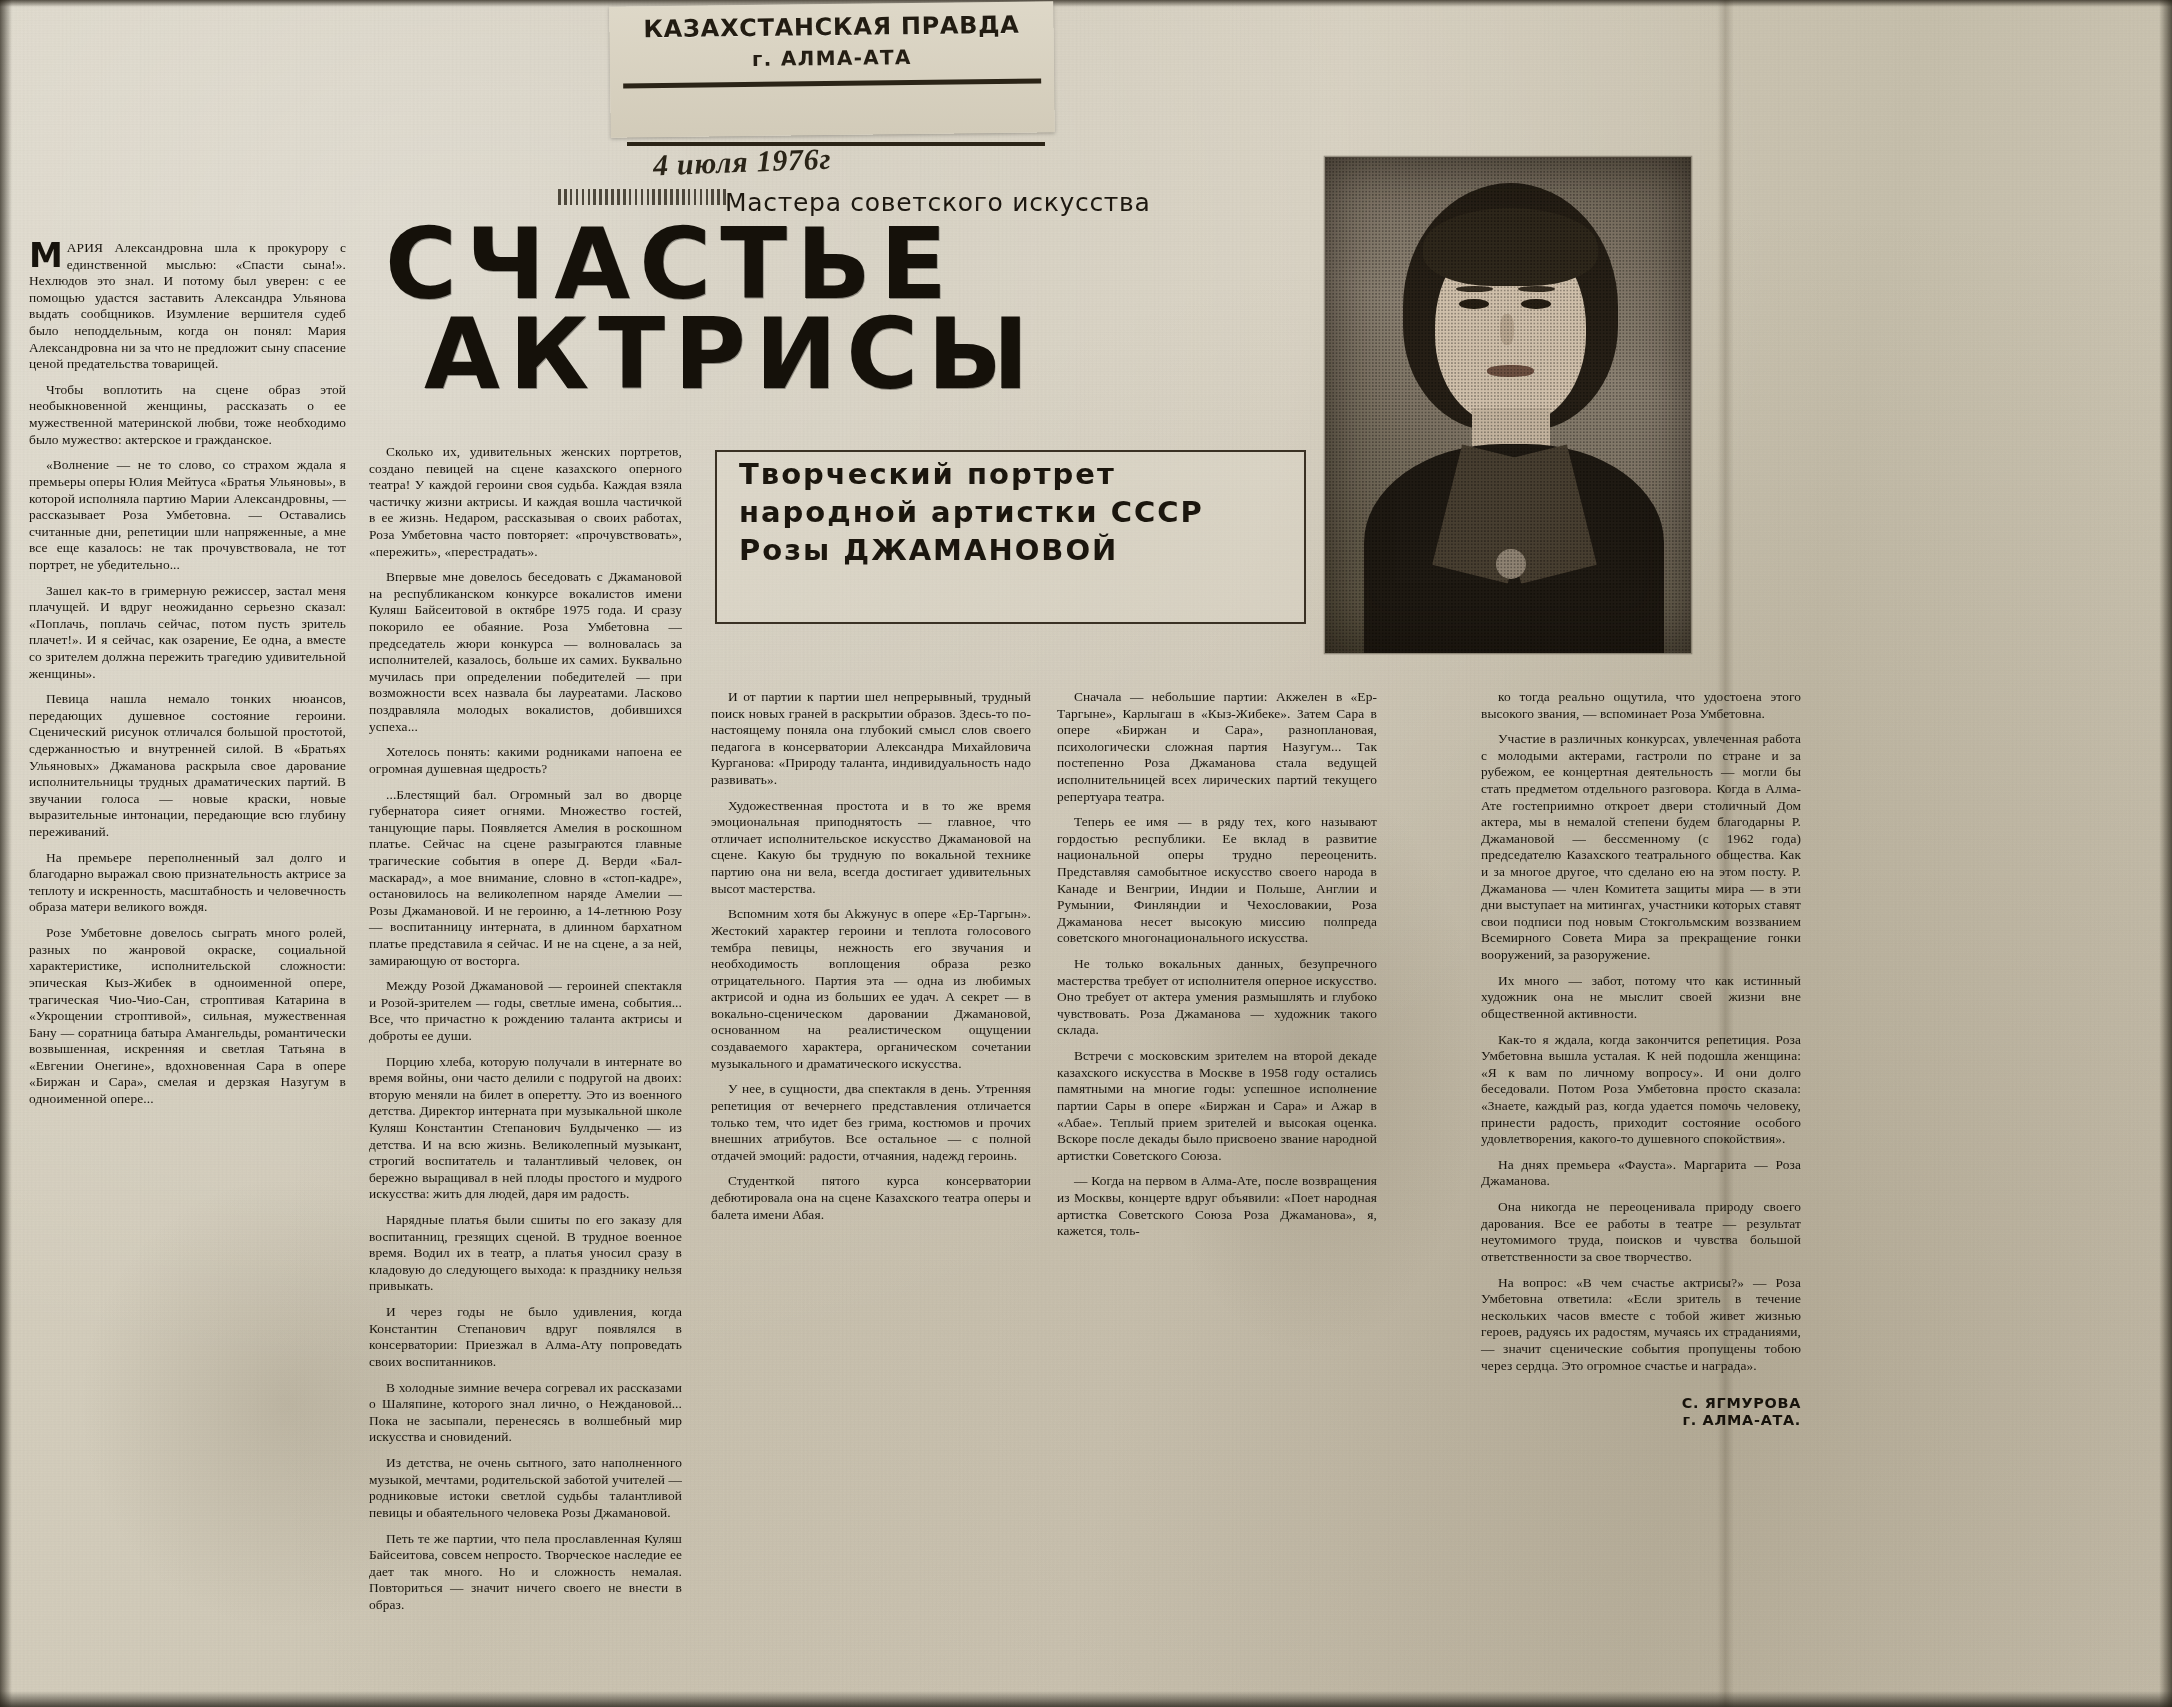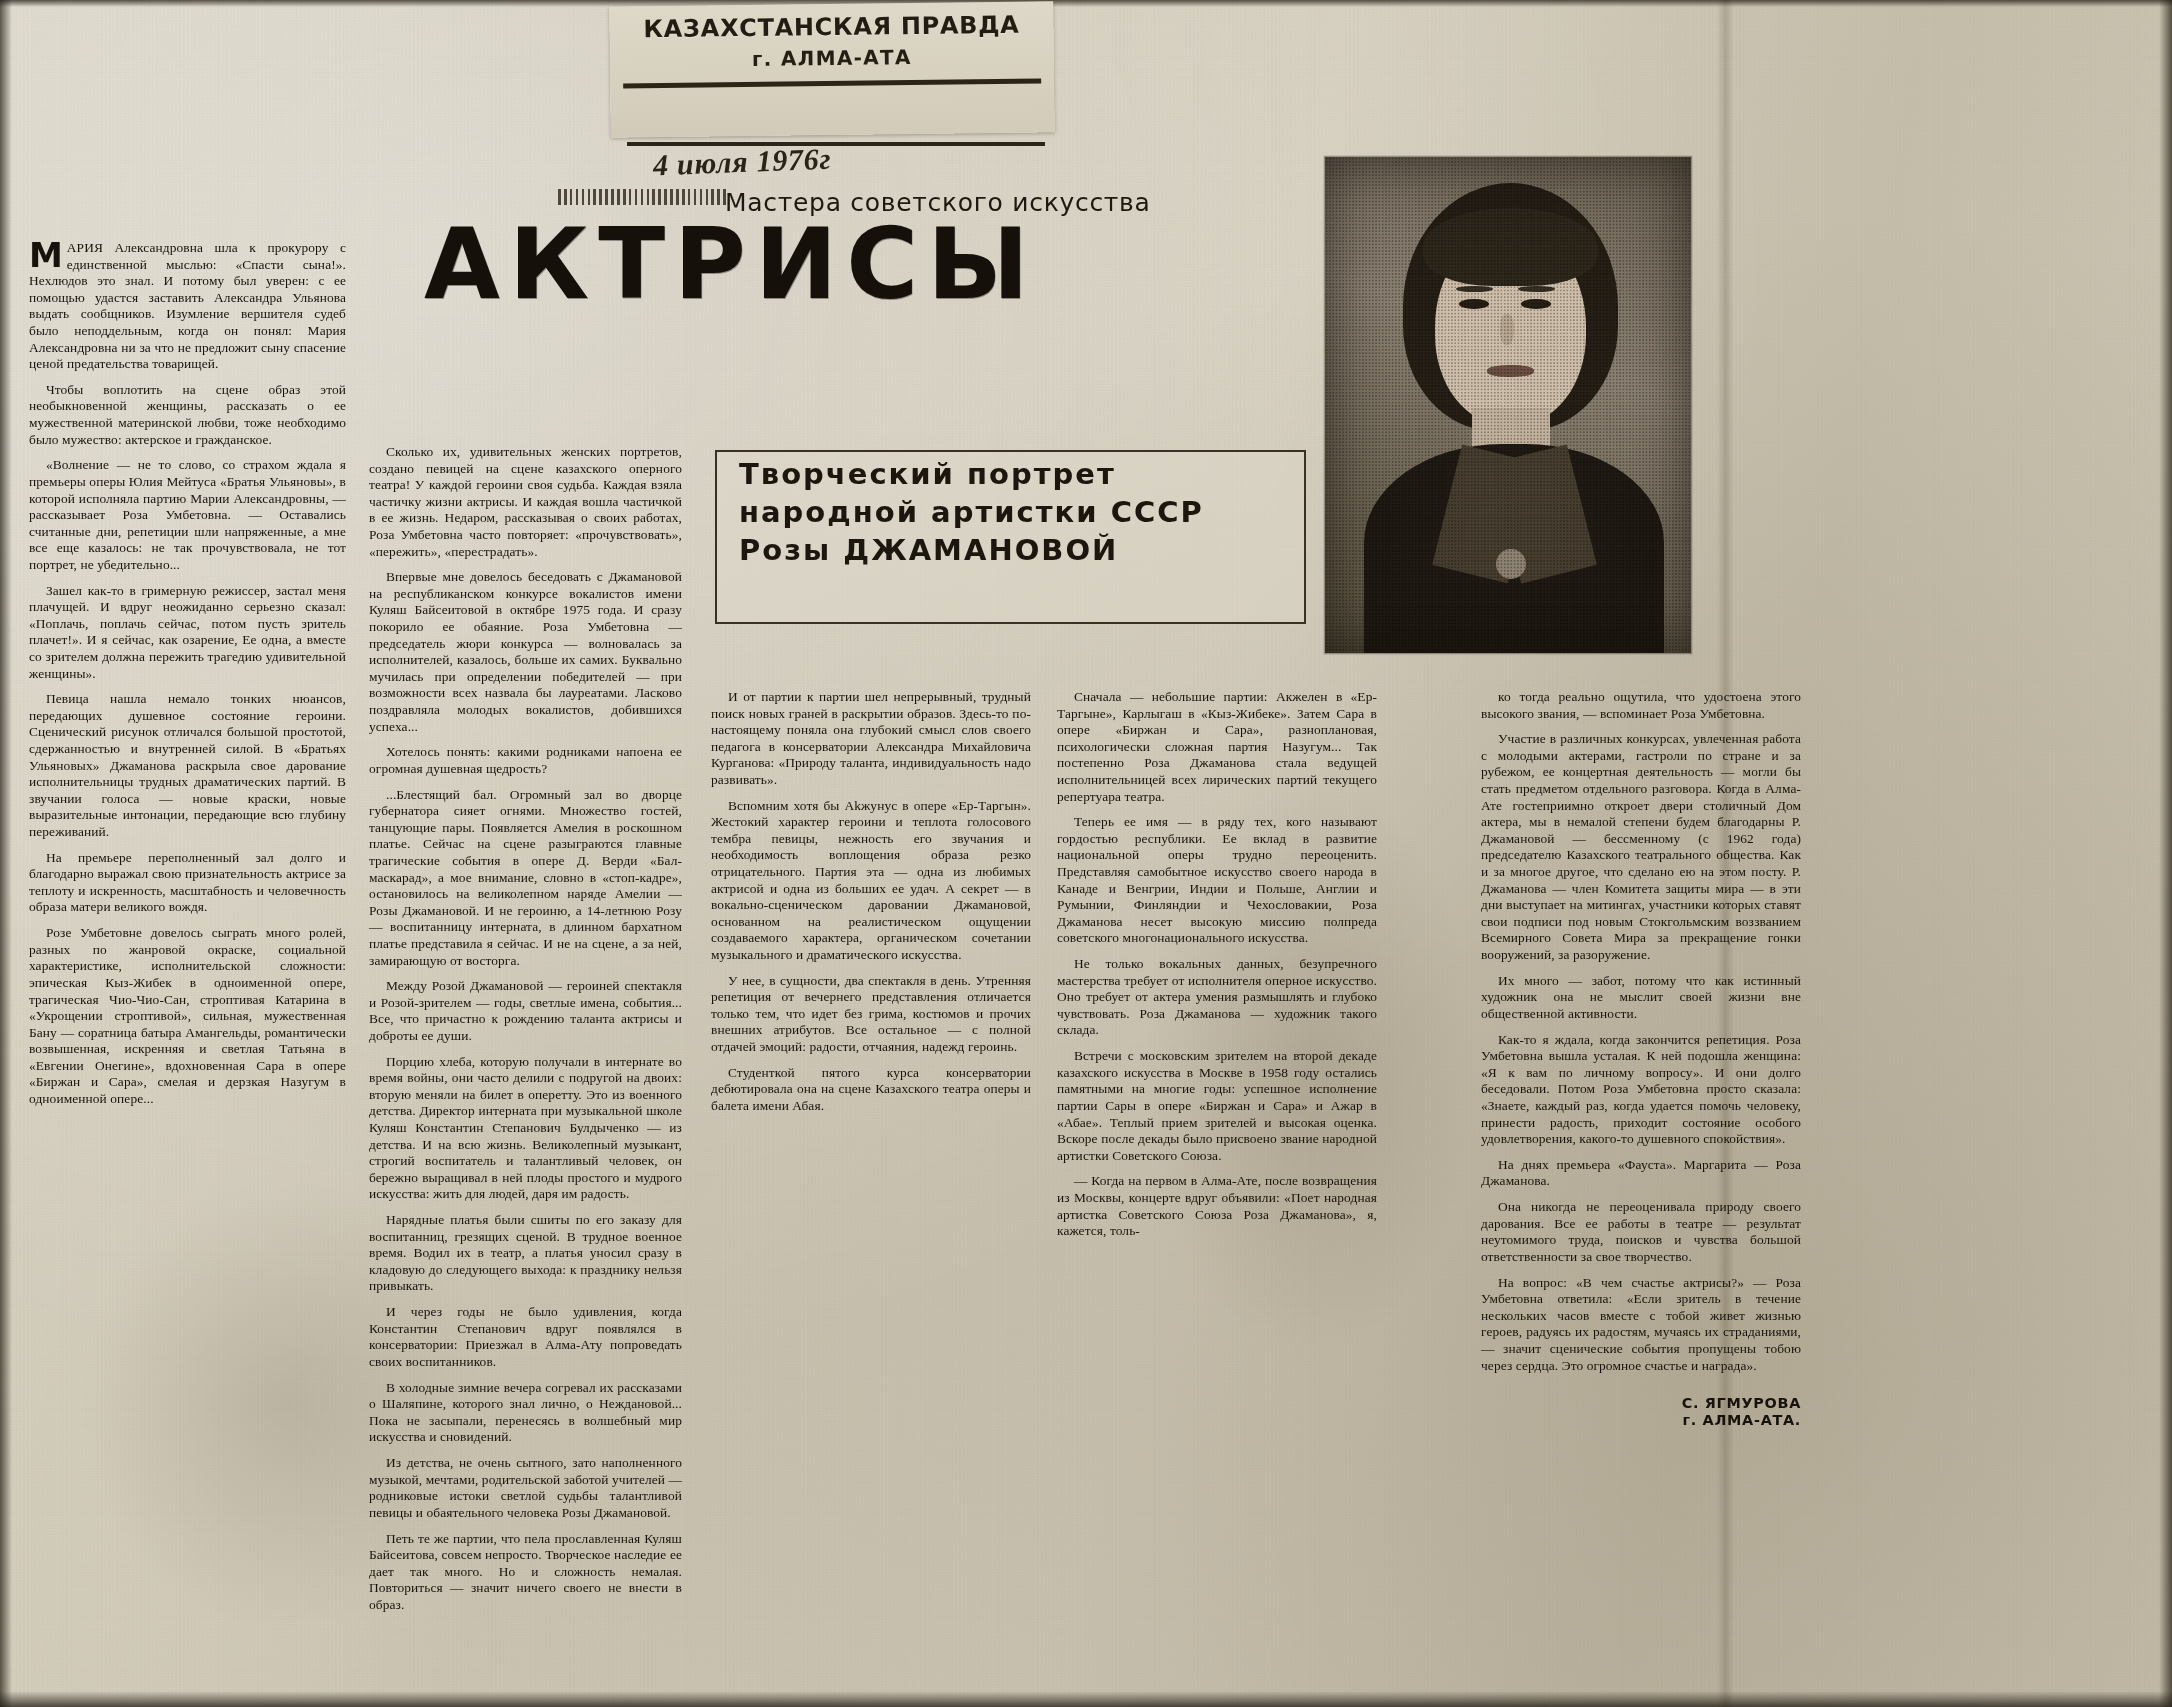--- a/index.html
+++ b/index.html
@@ -191,20 +191,21 @@
   <div id="masthead-city">г. АЛМА-АТА</div>
   <div id="masthead-rule"></div>
 </div>
 
 <div id="handdate">4 июля 1976г</div>
 <div id="barcode"></div>
 <div id="rubric-rule"></div>
 <div id="rubric">Мастера советского искусства</div>
 
 <div id="headline">
+  <span>СЧАСТЬЕ</span>
   <span class="l2">АКТРИСЫ</span>
 </div>
 
 <div id="subtitle-box">
   <div class="sline s1">Творческий портрет</div>
   <div class="sline">народной артистки СССР</div>
   <div class="sline">Розы ДЖАМАНОВОЙ</div>
 </div>
 
 <div id="photo">
@@ -244,20 +245,21 @@
     <p>Между Розой Джамановой — героиней спектакля и Розой-зрителем — годы, светлые имена, события... Все, что причастно к рождению таланта актрисы и доброты ее души.</p>
     <p>Порцию хлеба, которую получали в интернате во время войны, они часто делили с подругой на двоих: вторую меняли на билет в оперетту. Это из военного детства. Директор интерната при музыкальной школе Куляш Константин Степанович Булдыченко — из детства. И на всю жизнь. Великолепный музыкант, строгий воспитатель и талантливый человек, он бережно выращивал в ней плоды простого и мудрого искусства: жить для людей, даря им радость.</p>
     <p>Нарядные платья были сшиты по его заказу для воспитанниц, грезящих сценой. В трудное военное время. Водил их в театр, а платья уносил сразу в кладовую до следующего выхода: к празднику нельзя привыкать.</p>
     <p>И через годы не было удивления, когда Константин Степанович вдруг появлялся в консерватории: Приезжал в Алма-Ату попроведать своих воспитанников.</p>
     <p>В холодные зимние вечера согревал их рассказами о Шаляпине, которого знал лично, о Неждановой... Пока не засыпали, перенесясь в волшебный мир искусства и сновидений.</p>
     <p>Из детства, не очень сытного, зато наполненного музыкой, мечтами, родительской заботой учителей — родниковые истоки светлой судьбы талантливой певицы и обаятельного человека Розы Джамановой.</p>
     <p>Петь те же партии, что пела прославленная Куляш Байсеитова, совсем непросто. Творческое наследие ее дает так много. Но и сложность немалая. Повториться — значит ничего своего не внести в образ.</p>
   </div>
 <div class="col" id="col3">
     <p>И от партии к партии шел непрерывный, трудный поиск новых граней в раскрытии образов. Здесь-то по-настоящему поняла она глубокий смысл слов своего педагога в консерватории Александра Михайловича Курганова: «Природу таланта, индивидуальность надо развивать».</p>
+    <p>Художественная простота и в то же время эмоциональная приподнятость — главное, что отличает исполнительское искусство Джамановой на сцене. Какую бы трудную по вокальной технике партию она ни вела, всегда достигает удивительных высот мастерства.</p>
     <p>Вспомним хотя бы Akжунус в опере «Ер-Таргын». Жестокий характер героини и теплота голосового тембра певицы, нежность его звучания и необходимость воплощения образа резко отрицательного. Партия эта — одна из любимых актрисой и одна из больших ее удач. А секрет — в вокально-сценическом даровании Джамановой, основанном на реалистическом ощущении создаваемого характера, органическом сочетании музыкального и драматического искусства.</p>
     <p>У нее, в сущности, два спектакля в день. Утренняя репетиция от вечернего представления отличается только тем, что идет без грима, костюмов и прочих внешних атрибутов. Все остальное — с полной отдачей эмоций: радости, отчаяния, надежд героинь.</p>
     <p>Студенткой пятого курса консерватории дебютировала она на сцене Казахского театра оперы и балета имени Абая.</p>
   </div>
 <div class="col" id="col4">
     <p>Сначала — небольшие партии: Акжелен в «Ер-Таргыне», Карлыгаш в «Кыз-Жибеке». Затем Сара в опере «Биржан и Сара», разноплановая, психологически сложная партия Назугум... Так постепенно Роза Джаманова стала ведущей исполнительницей всех лирических партий текущего репертуара театра.</p>
     <p>Теперь ее имя — в ряду тех, кого называют гордостью республики. Ее вклад в развитие национальной оперы трудно переоценить. Представляя самобытное искусство своего народа в Канаде и Венгрии, Индии и Польше, Англии и Румынии, Финляндии и Чехословакии, Роза Джаманова несет высокую миссию полпреда советского многонационального искусства.</p>
     <p>Не только вокальных данных, безупречного мастерства требует от исполнителя оперное искусство. Оно требует от актера умения размышлять и глубоко чувствовать. Роза Джаманова — художник такого склада.</p>
     <p>Встречи с московским зрителем на второй декаде казахского искусства в Москве в 1958 году остались памятными на многие годы: успешное исполнение партии Сары в опере «Биржан и Сара» и Ажар в «Абае». Теплый прием зрителей и высокая оценка. Вскоре после декады было присвоено звание народной артистки Советского Союза.</p>
     <p>— Когда на первом в Алма-Ате, после возвращения из Москвы, концерте вдруг объявили: «Поет народная артистка Советского Союза Роза Джаманова», я, кажется, толь-</p>

